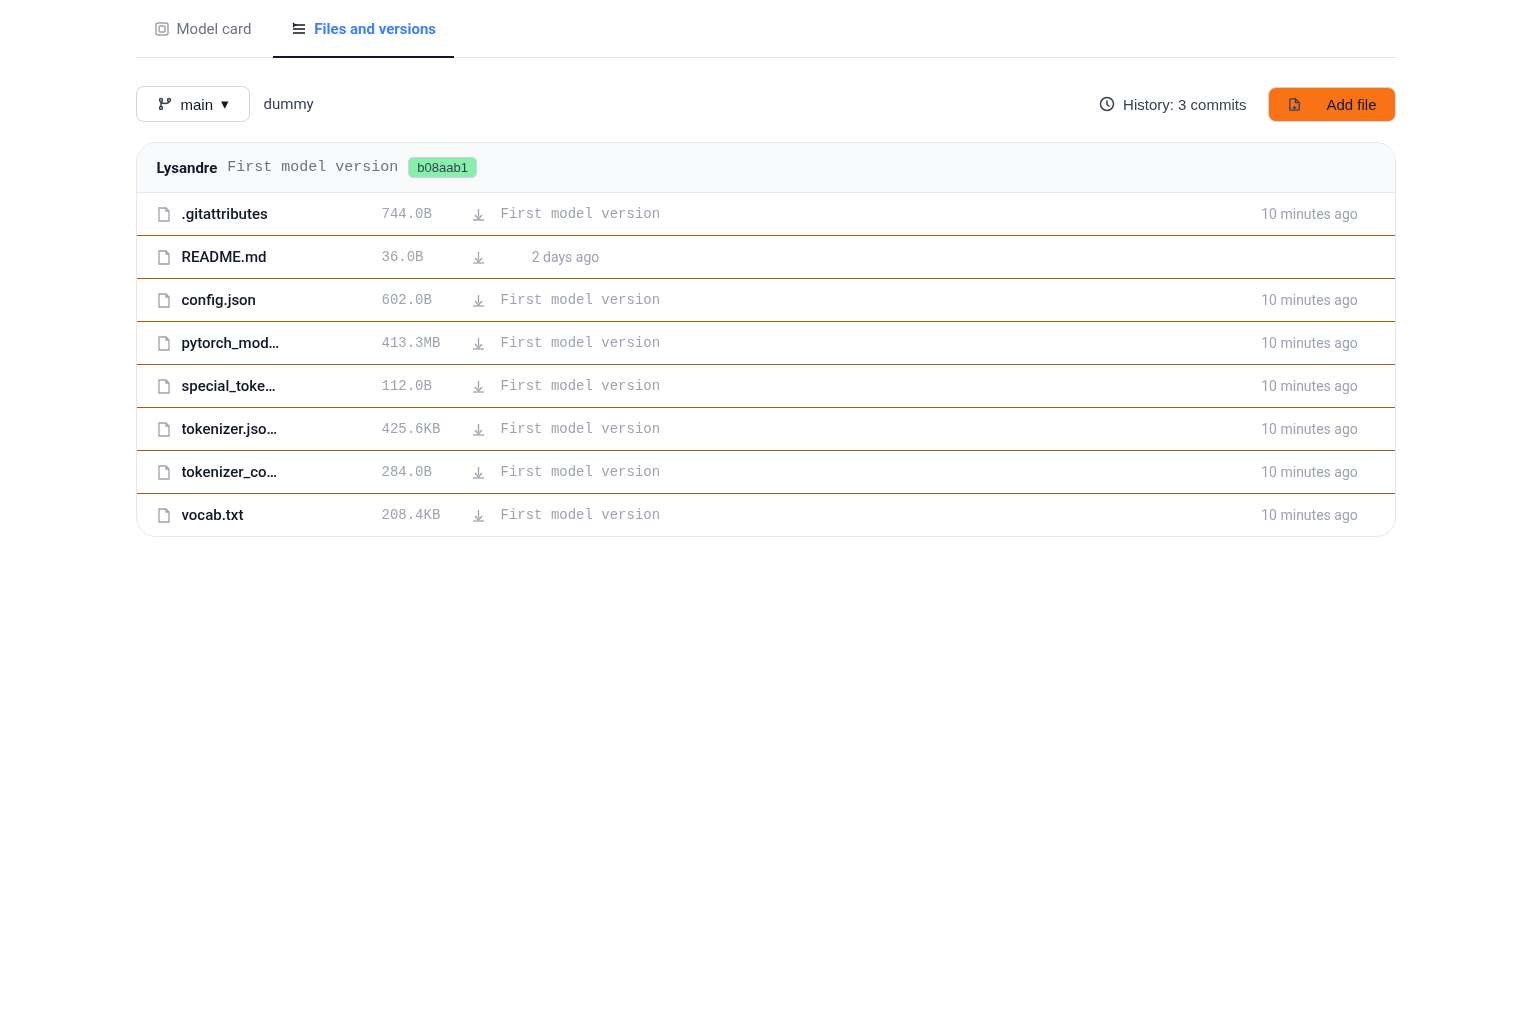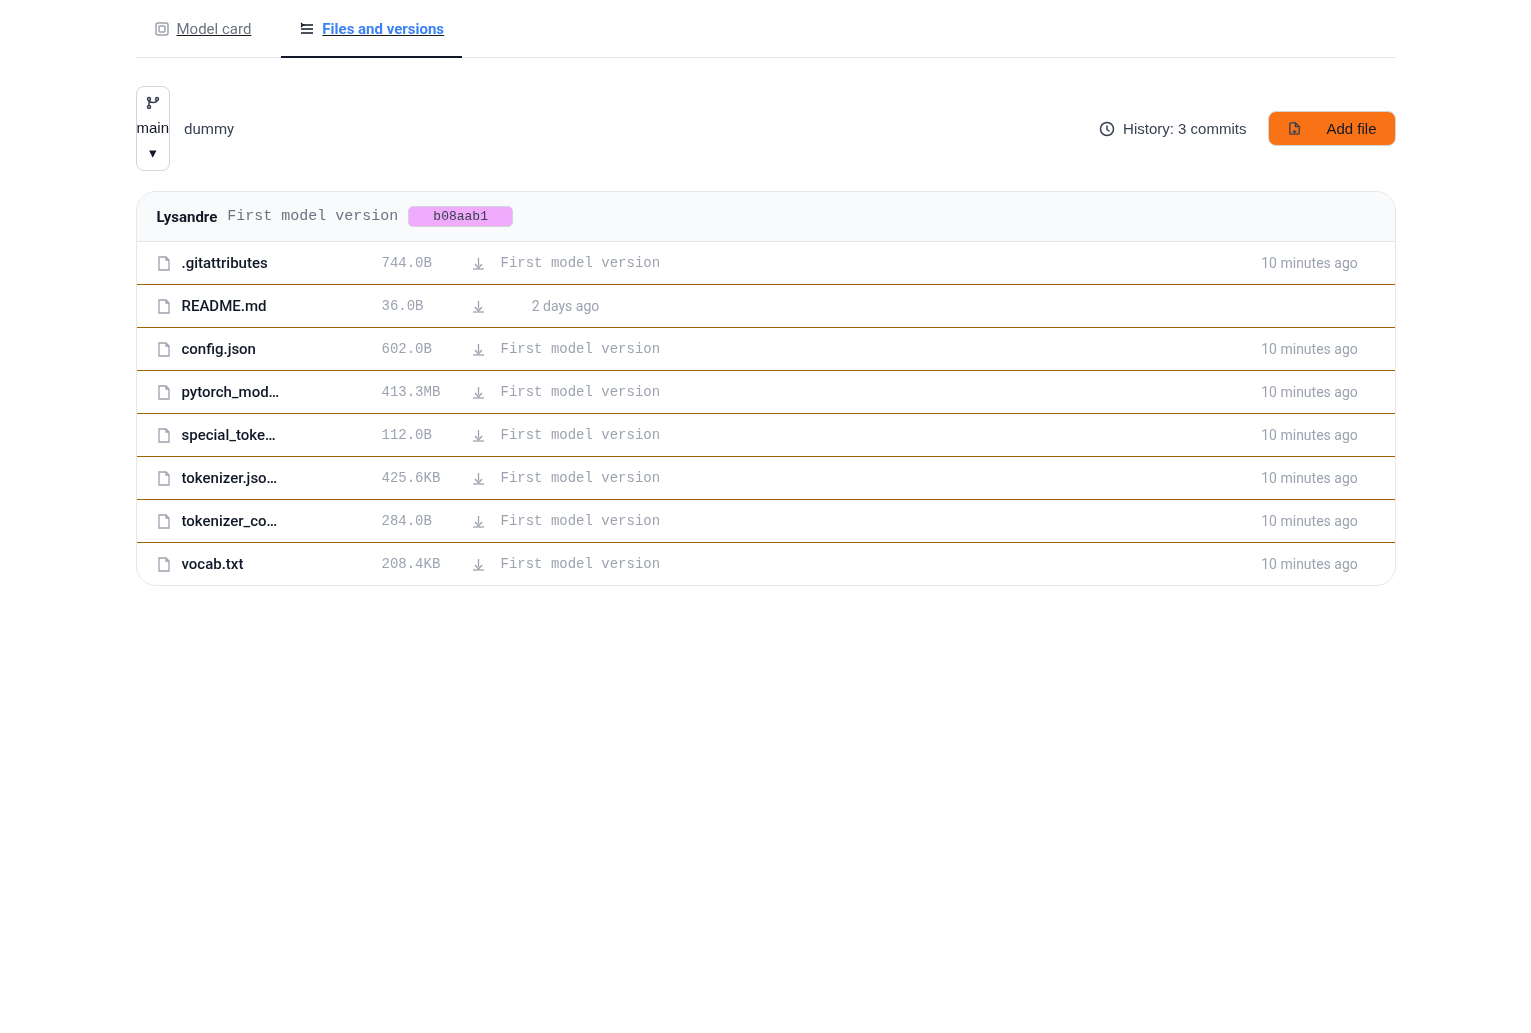--- a/index.html
+++ b/index.html
@@ -20,22 +20,21 @@
       margin: 0 auto;
       padding: 0 20px;
     }
 
     
     .tabs-bar {
       display: flex;
       align-items: flex-end;
       border-bottom: 1px solid #e5e7eb;
       padding: 0;
-      gap: 12px;
-      text-decoration: underline;
+      gap: 4px;
     }
 
     .tab-item {
       display: flex;
       align-items: center;
       gap: 7px;
       padding: 20px 18px 18px;
       cursor: pointer;
       color: #6b7280;
       font-size: 15px;
@@ -62,27 +61,26 @@
       padding: 28px 0 20px;
       gap: 14px;
     }
 
     .branch-btn {
       display: flex;
       align-items: center;
       gap: 8px;
       border: 1.5px solid #d1d5db;
       border-radius: 8px;
-      padding: 8px 0;
+      padding: 8px 20px;
       background: #fff;
       cursor: pointer;
       font-size: 15px;
       color: #111827;
       font-weight: 500;
-      flex-direction: column;
     }
 
     .spacer {
       flex: 1;
     }
 
     .history-btn {
       display: flex;
       align-items: center;
       gap: 8px;
@@ -131,25 +129,25 @@
     }
 
     .commit-message {
       color: #6b7280;
       font-family: 'Courier New', monospace;
     }
 
     .commit-hash {
       border: 1px solid #d1d5db;
       border-radius: 5px;
-      padding: 2px 24px;
-      font-family: Liberation Mono, monospace;
+      padding: 2px 8px;
+      font-family: Liberation Sans, sans-serif;
       font-size: 13px;
       color: #374151;
-      background: #f0abfc;
+      background: #86efac;
     }
 
     .file-row {
       display: flex;
       align-items: center;
       padding: 12px 20px;
       border-bottom: 1px solid #a16207;
       gap: 0;
       font-size: 15px;
     }

